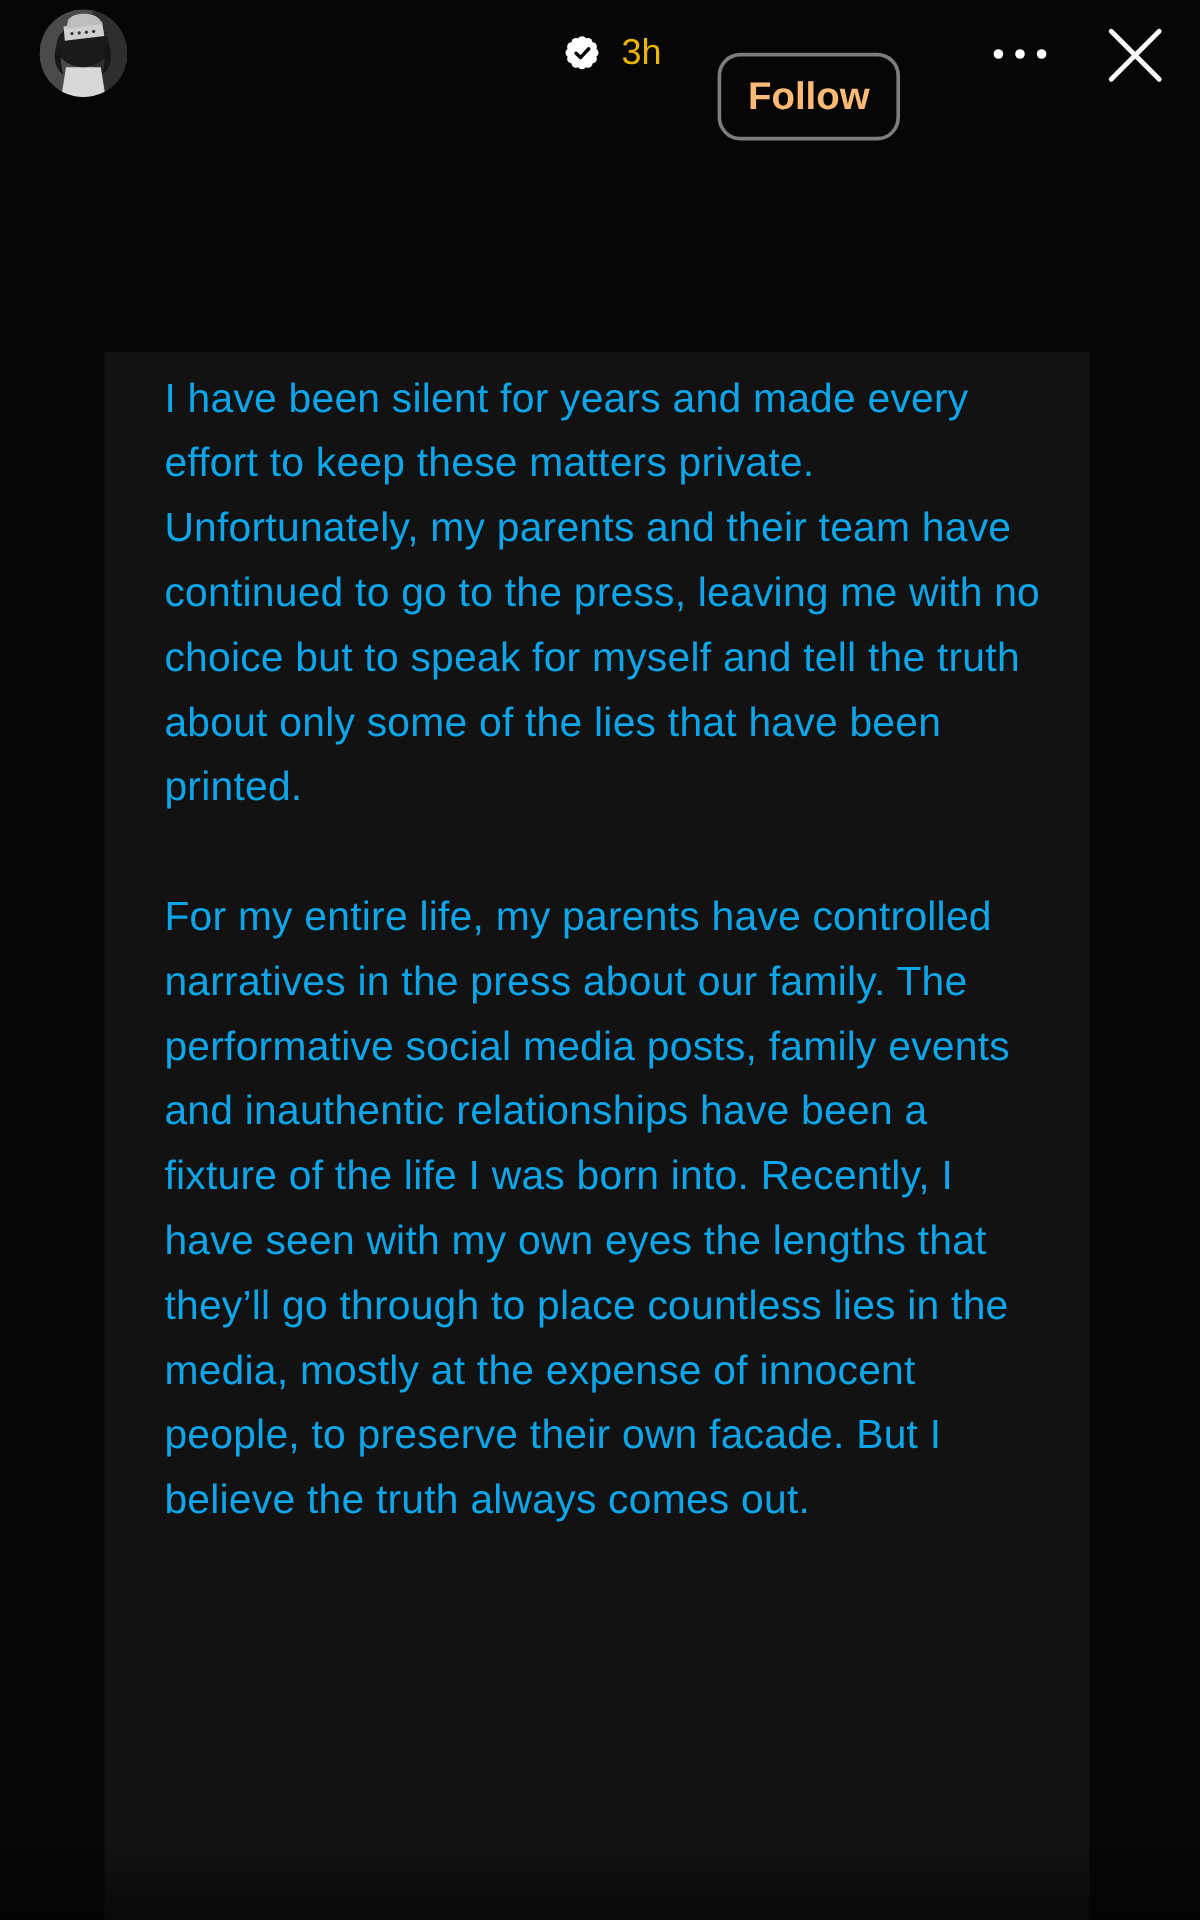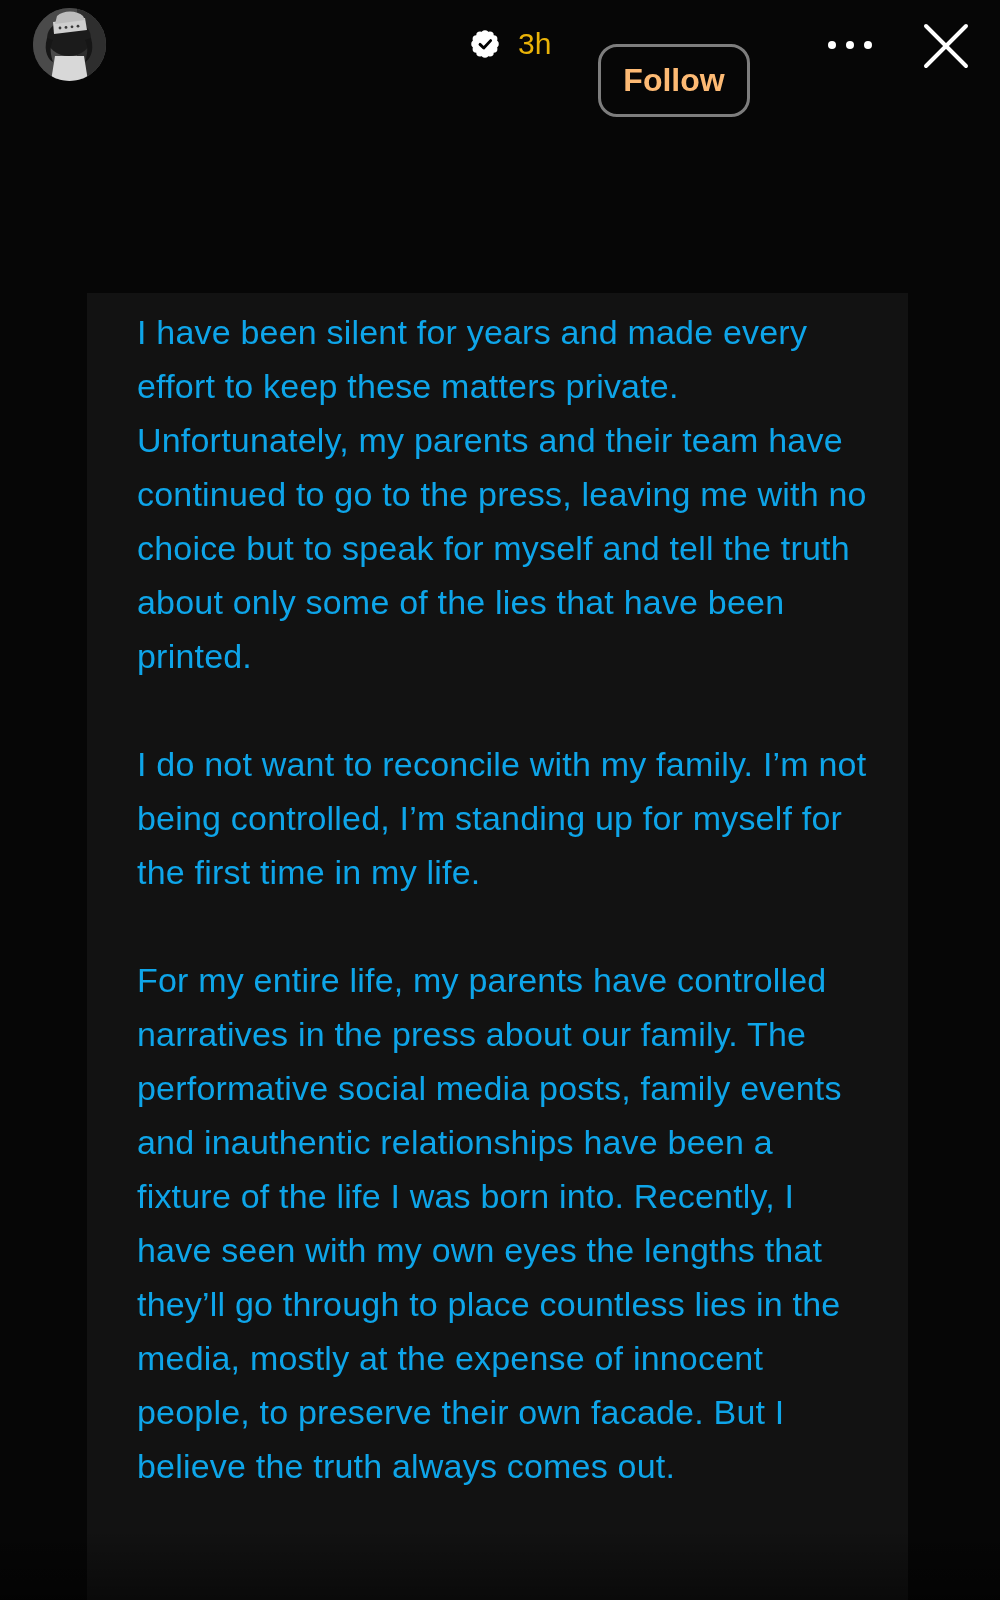--- a/index.html
+++ b/index.html
@@ -172,17 +172,16 @@
     <svg width="56" height="56" viewBox="0 0 56 56">
       <line x1="8" y1="8" x2="48" y2="48" stroke="#ffffff" stroke-width="4" stroke-linecap="round"></line>
       <line x1="48" y1="8" x2="8" y2="48" stroke="#ffffff" stroke-width="4" stroke-linecap="round"></line>
     </svg>
   </button>
 
 </header>
 
 <main class="story-card">
   <p>I have been silent for years and made every effort to keep these matters private. Unfortunately, my parents and their team have continued to go to the press, leaving me with no choice but to speak for myself and tell the truth about only some of the lies that have been printed.</p>
-  <p>I do not want to reconcile with my family. I’m not being controlled, I’m standing up for myself for the first time in my life.</p>
   <p>For my entire life, my parents have controlled narratives in the press about our family. The performative social media posts, family events and inauthentic relationships have been a fixture of the life I was born into. Recently, I have seen with my own eyes the lengths that they’ll go through to place countless lies in the media, mostly at the expense of innocent people, to preserve their own facade. But I believe the truth always comes out.</p>
 </main>
 
 <div class="bottom-fade"></div>
 
 </body></html>

